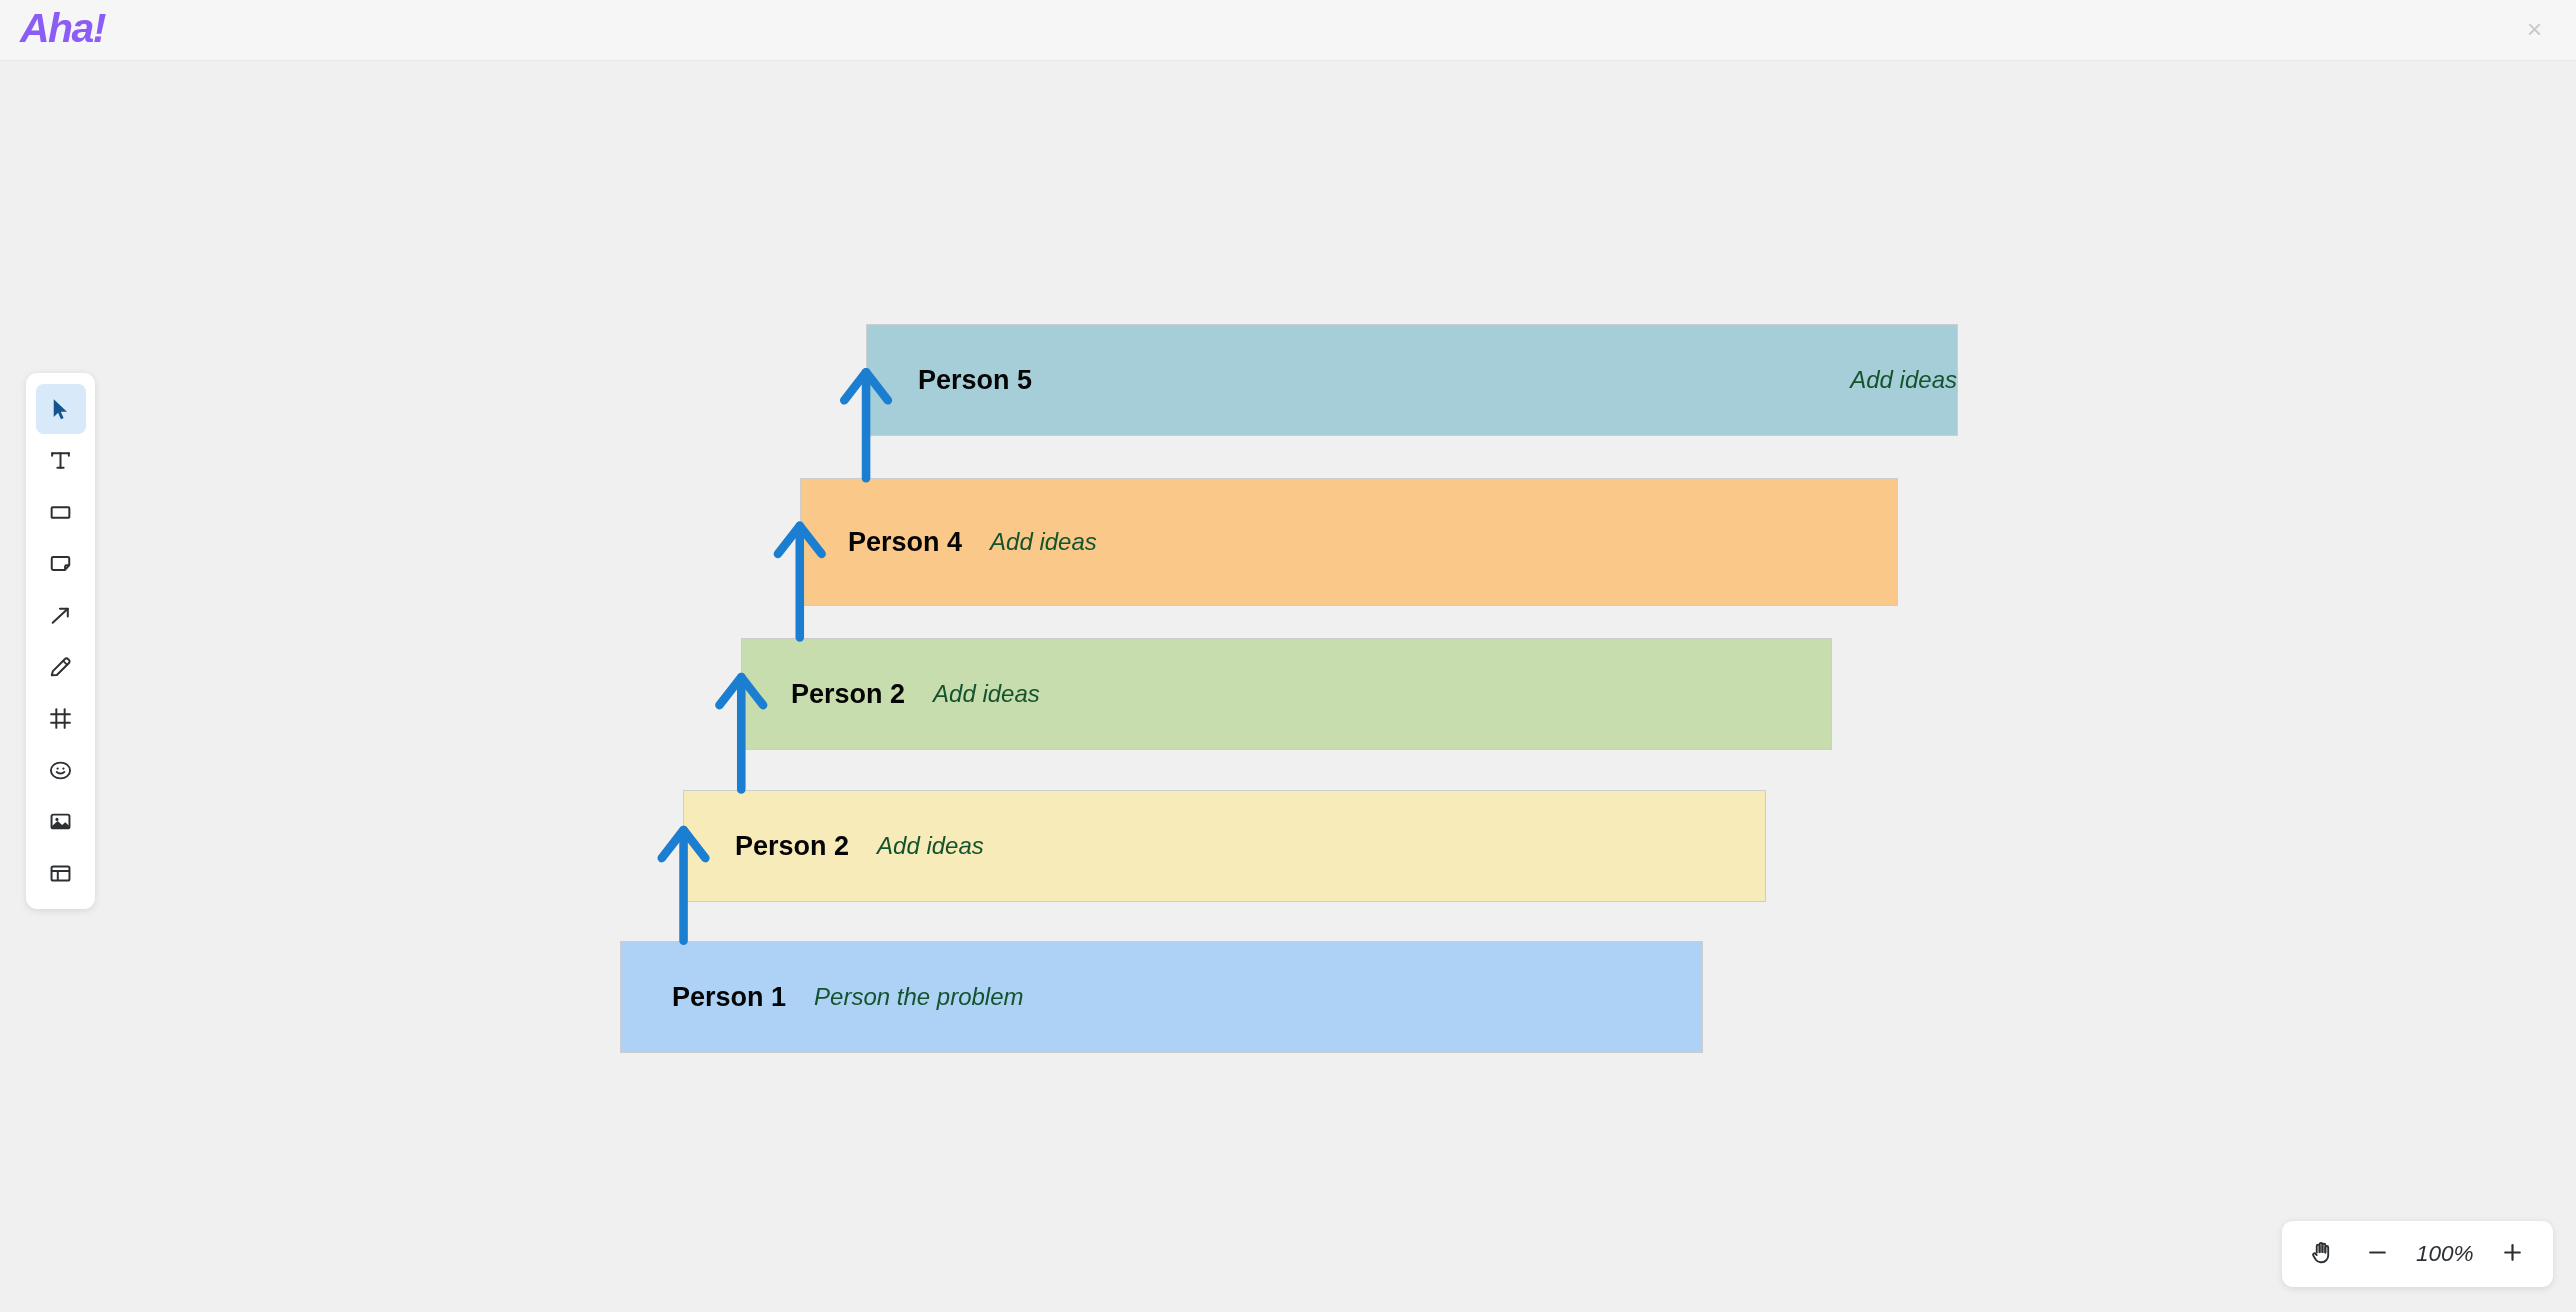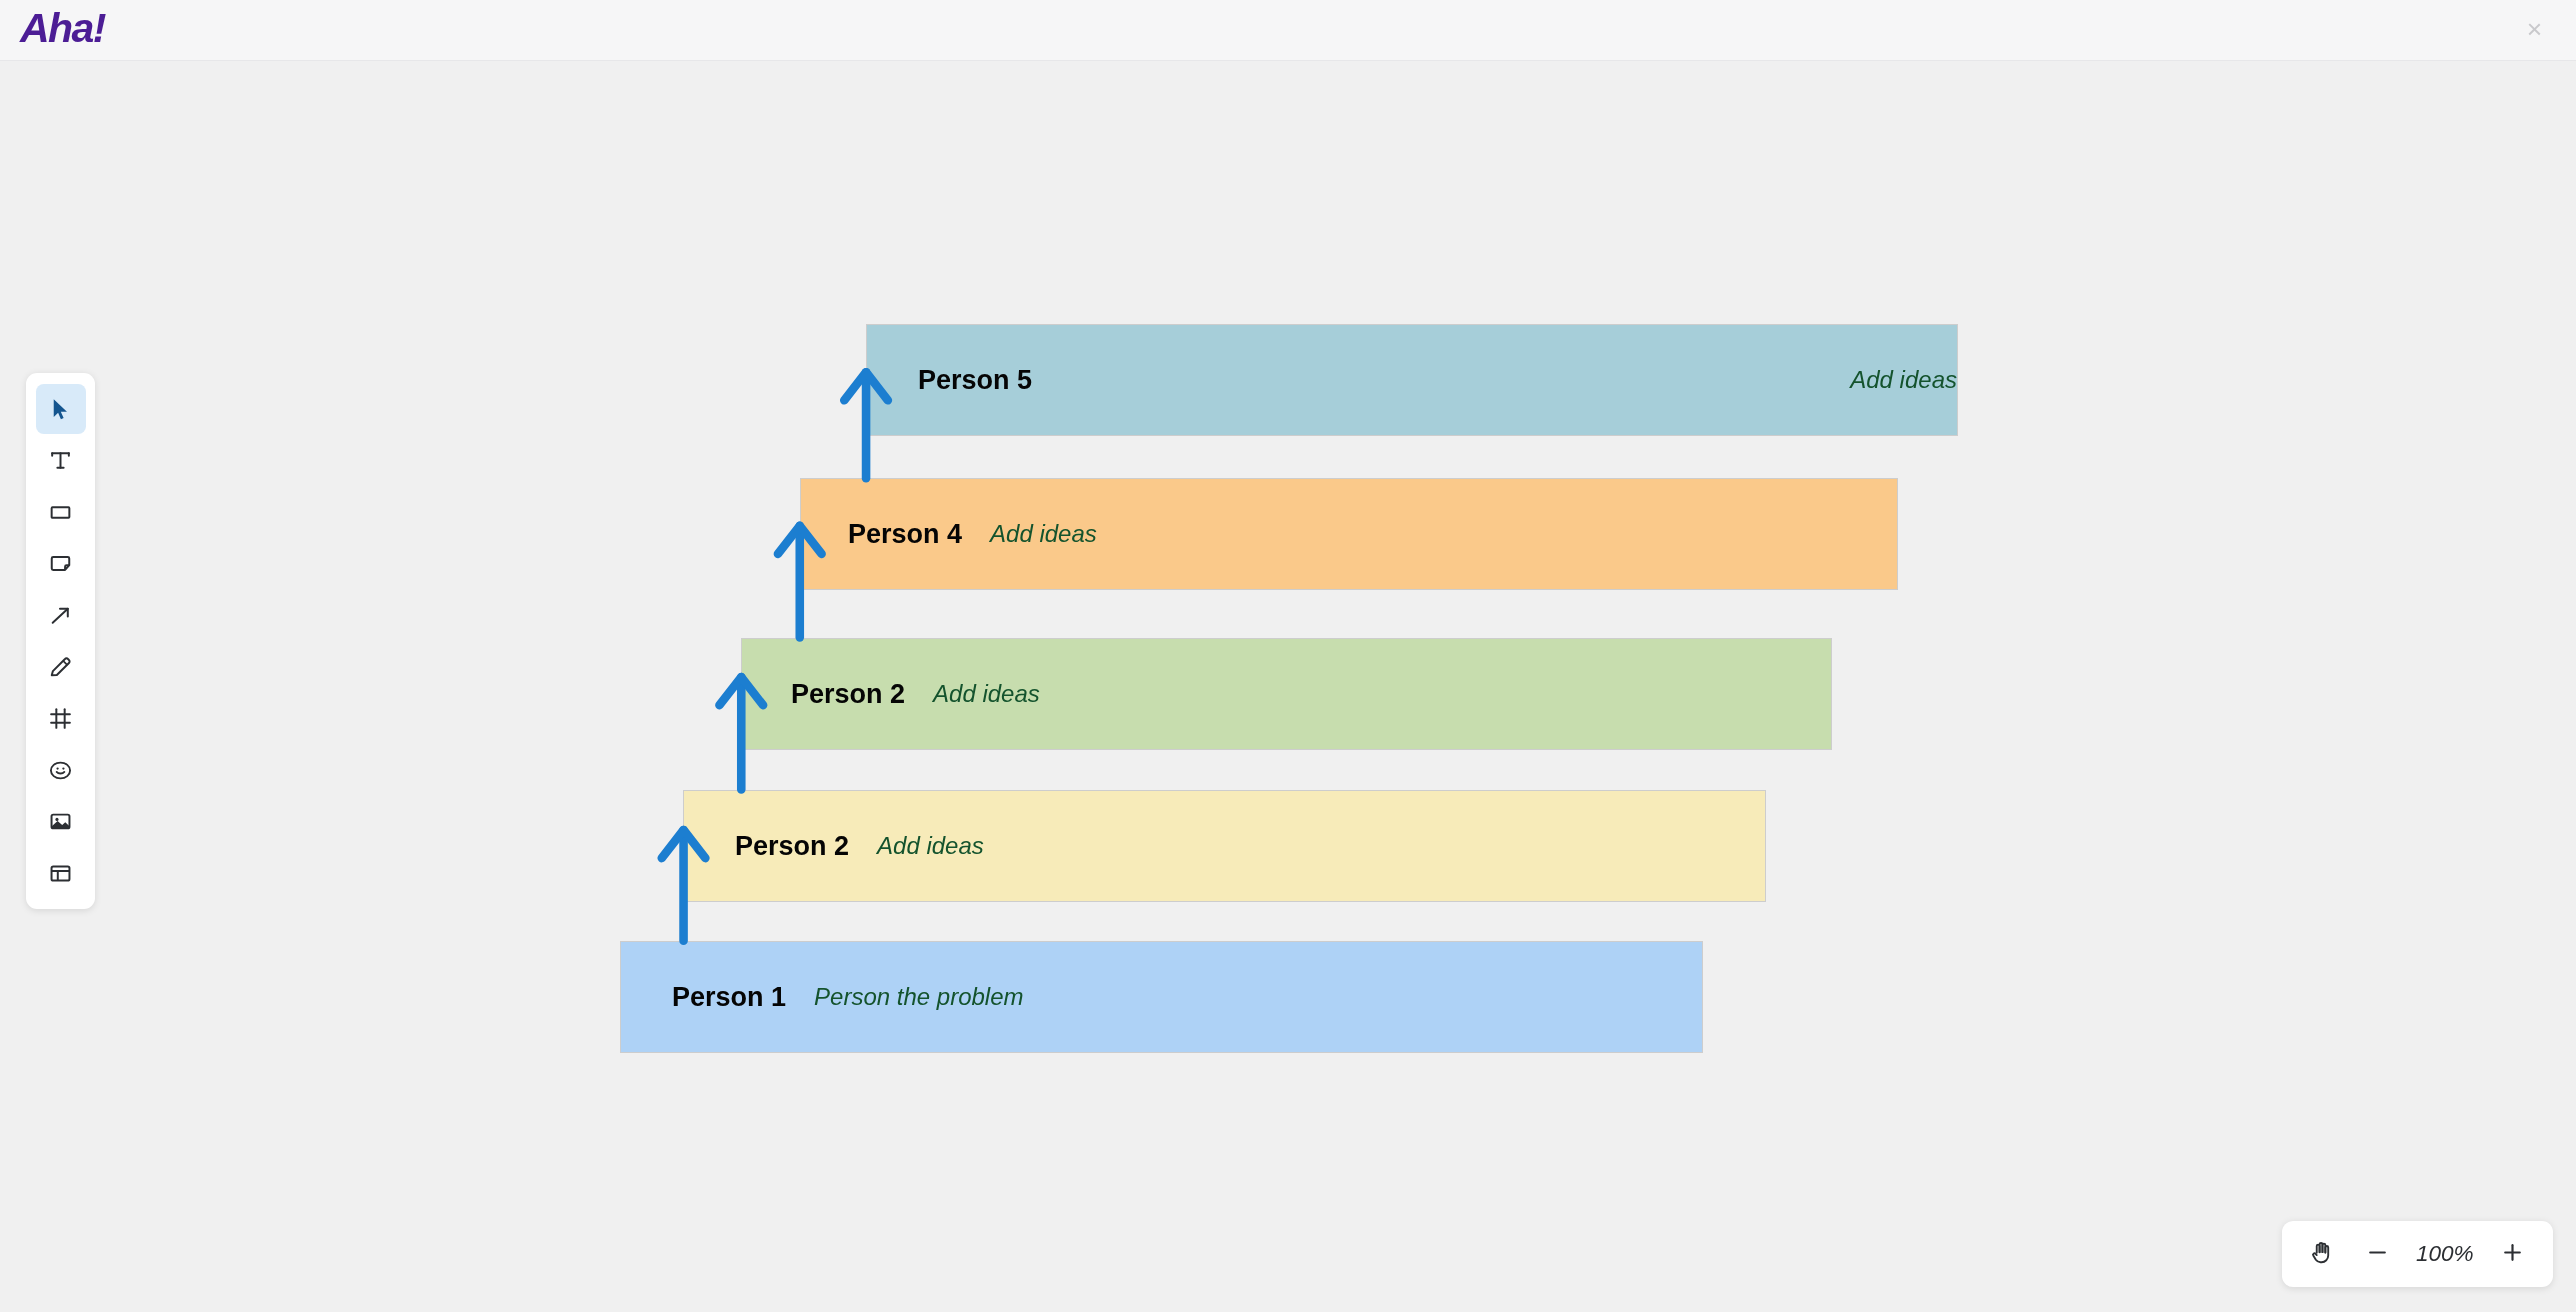--- a/index.html
+++ b/index.html
@@ -26,21 +26,21 @@
     box-sizing: border-box;
   }
   .brand {
     position: absolute;
     left: 20px;
     top: 4.7px;
     font-size: 41px;
     font-weight: bold;
     font-style: italic;
     letter-spacing: -1.6px;
-    color: #4c1d95;
+    color: #8b5cf6;
     font-family: "Liberation Sans", sans-serif;
     user-select: none;
   }
   .close-btn {
     position: absolute;
     right: 23.4px;
     top: 11px;
     width: 36px;
     height: 36px;
     display: flex;
@@ -168,21 +168,21 @@
   <div class="close-btn">×</div>
 </div>
 
 <div class="canvas">
 
   <div id="bars-container">
       <div class="bar" style="left: 866px; top: 263px; width: 1092px; height: 112px; background: rgb(166, 206, 217); padding-left: 51px; justify-content: space-between;">
         <span class="bar-label">Person 5</span>
         <span class="bar-note">Add ideas</span>
       </div>
-      <div class="bar" style="left: 800px; top: 417px; width: 1098px; height: 112px; background: rgb(250, 201, 138); padding-left: 47px;">
+      <div class="bar" style="left: 800px; top: 417px; width: 1098px; height: 128px; background: rgb(250, 201, 138); padding-left: 47px;">
         <span class="bar-label">Person 4</span>
         <span class="bar-note">Add ideas</span>
       </div>
       <div class="bar" style="left: 741px; top: 577px; width: 1091px; height: 112px; background: rgb(199, 221, 174); padding-left: 49px;">
         <span class="bar-label">Person 2</span>
         <span class="bar-note">Add ideas</span>
       </div>
       <div class="bar" style="left: 683px; top: 729px; width: 1083px; height: 112px; background: rgb(247, 235, 185); padding-left: 51px;">
         <span class="bar-label">Person 2</span>
         <span class="bar-note">Add ideas</span>

